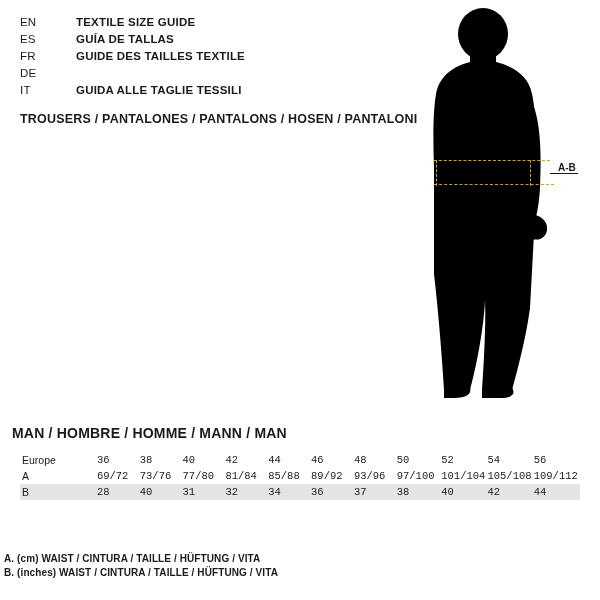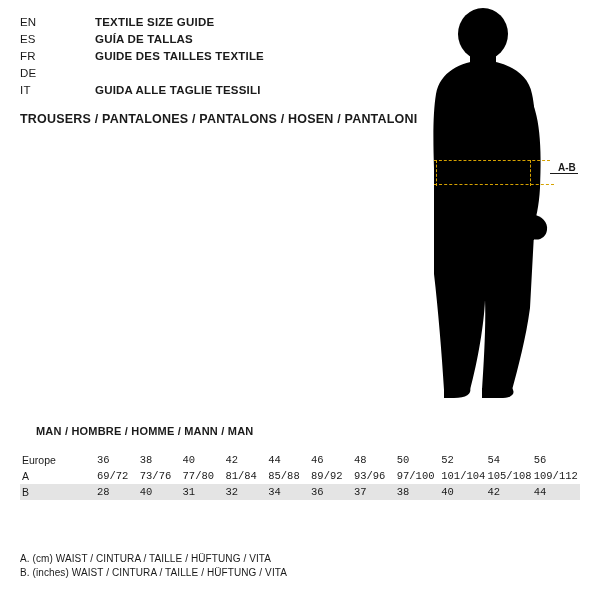--- a/index.html
+++ b/index.html
@@ -31,21 +31,20 @@
     letter-spacing: 0.2px;
     gap: 16px;
   }
   .lang-code {
     width: 40px;
     flex: 0 0 40px;
     color: #1a1a1a;
   }
   .lang-text {
     color: #1a1a1a;
-    margin-left: 19px;
   }
   .lang-row.strong .lang-text {
     font-weight: bold;
   }
 
   
   #trousers-title {
     position: absolute;
     left: 20px;
     top: 112px;
@@ -92,23 +91,23 @@
     left: 130px;
     top: 152px;
     width: 0;
     height: 26px;
     border-left: 1px dashed #d6a200;
   }
 
   
   #man-title {
     position: absolute;
-    left: 36px;
+    left: 12px;
     top: 425px;
-    font-size: 11px;
+    font-size: 14px;
     font-weight: bold;
     letter-spacing: 0.2px;
   }
 
   #size-table {
     position: absolute;
     left: 20px;
     top: 452px;
     width: 560px;
     border-collapse: collapse;
@@ -129,24 +128,24 @@
   }
   #size-table td.val {
     width: 47px;
     text-align: left;
     font-family: Liberation Mono, monospace;
   }
 
   
   #footnotes {
     position: absolute;
-    left: 20px;
+    left: 4px;
     top: 552px;
     font-size: 10px;
-    font-weight: normal;
+    font-weight: bold;
     line-height: 14px;
     letter-spacing: 0.1px;
   }
 </style>
 </head>
 <body>
 
 <div id="lang-block">
   <div class="lang-row strong">
     <span class="lang-code">EN</span>

